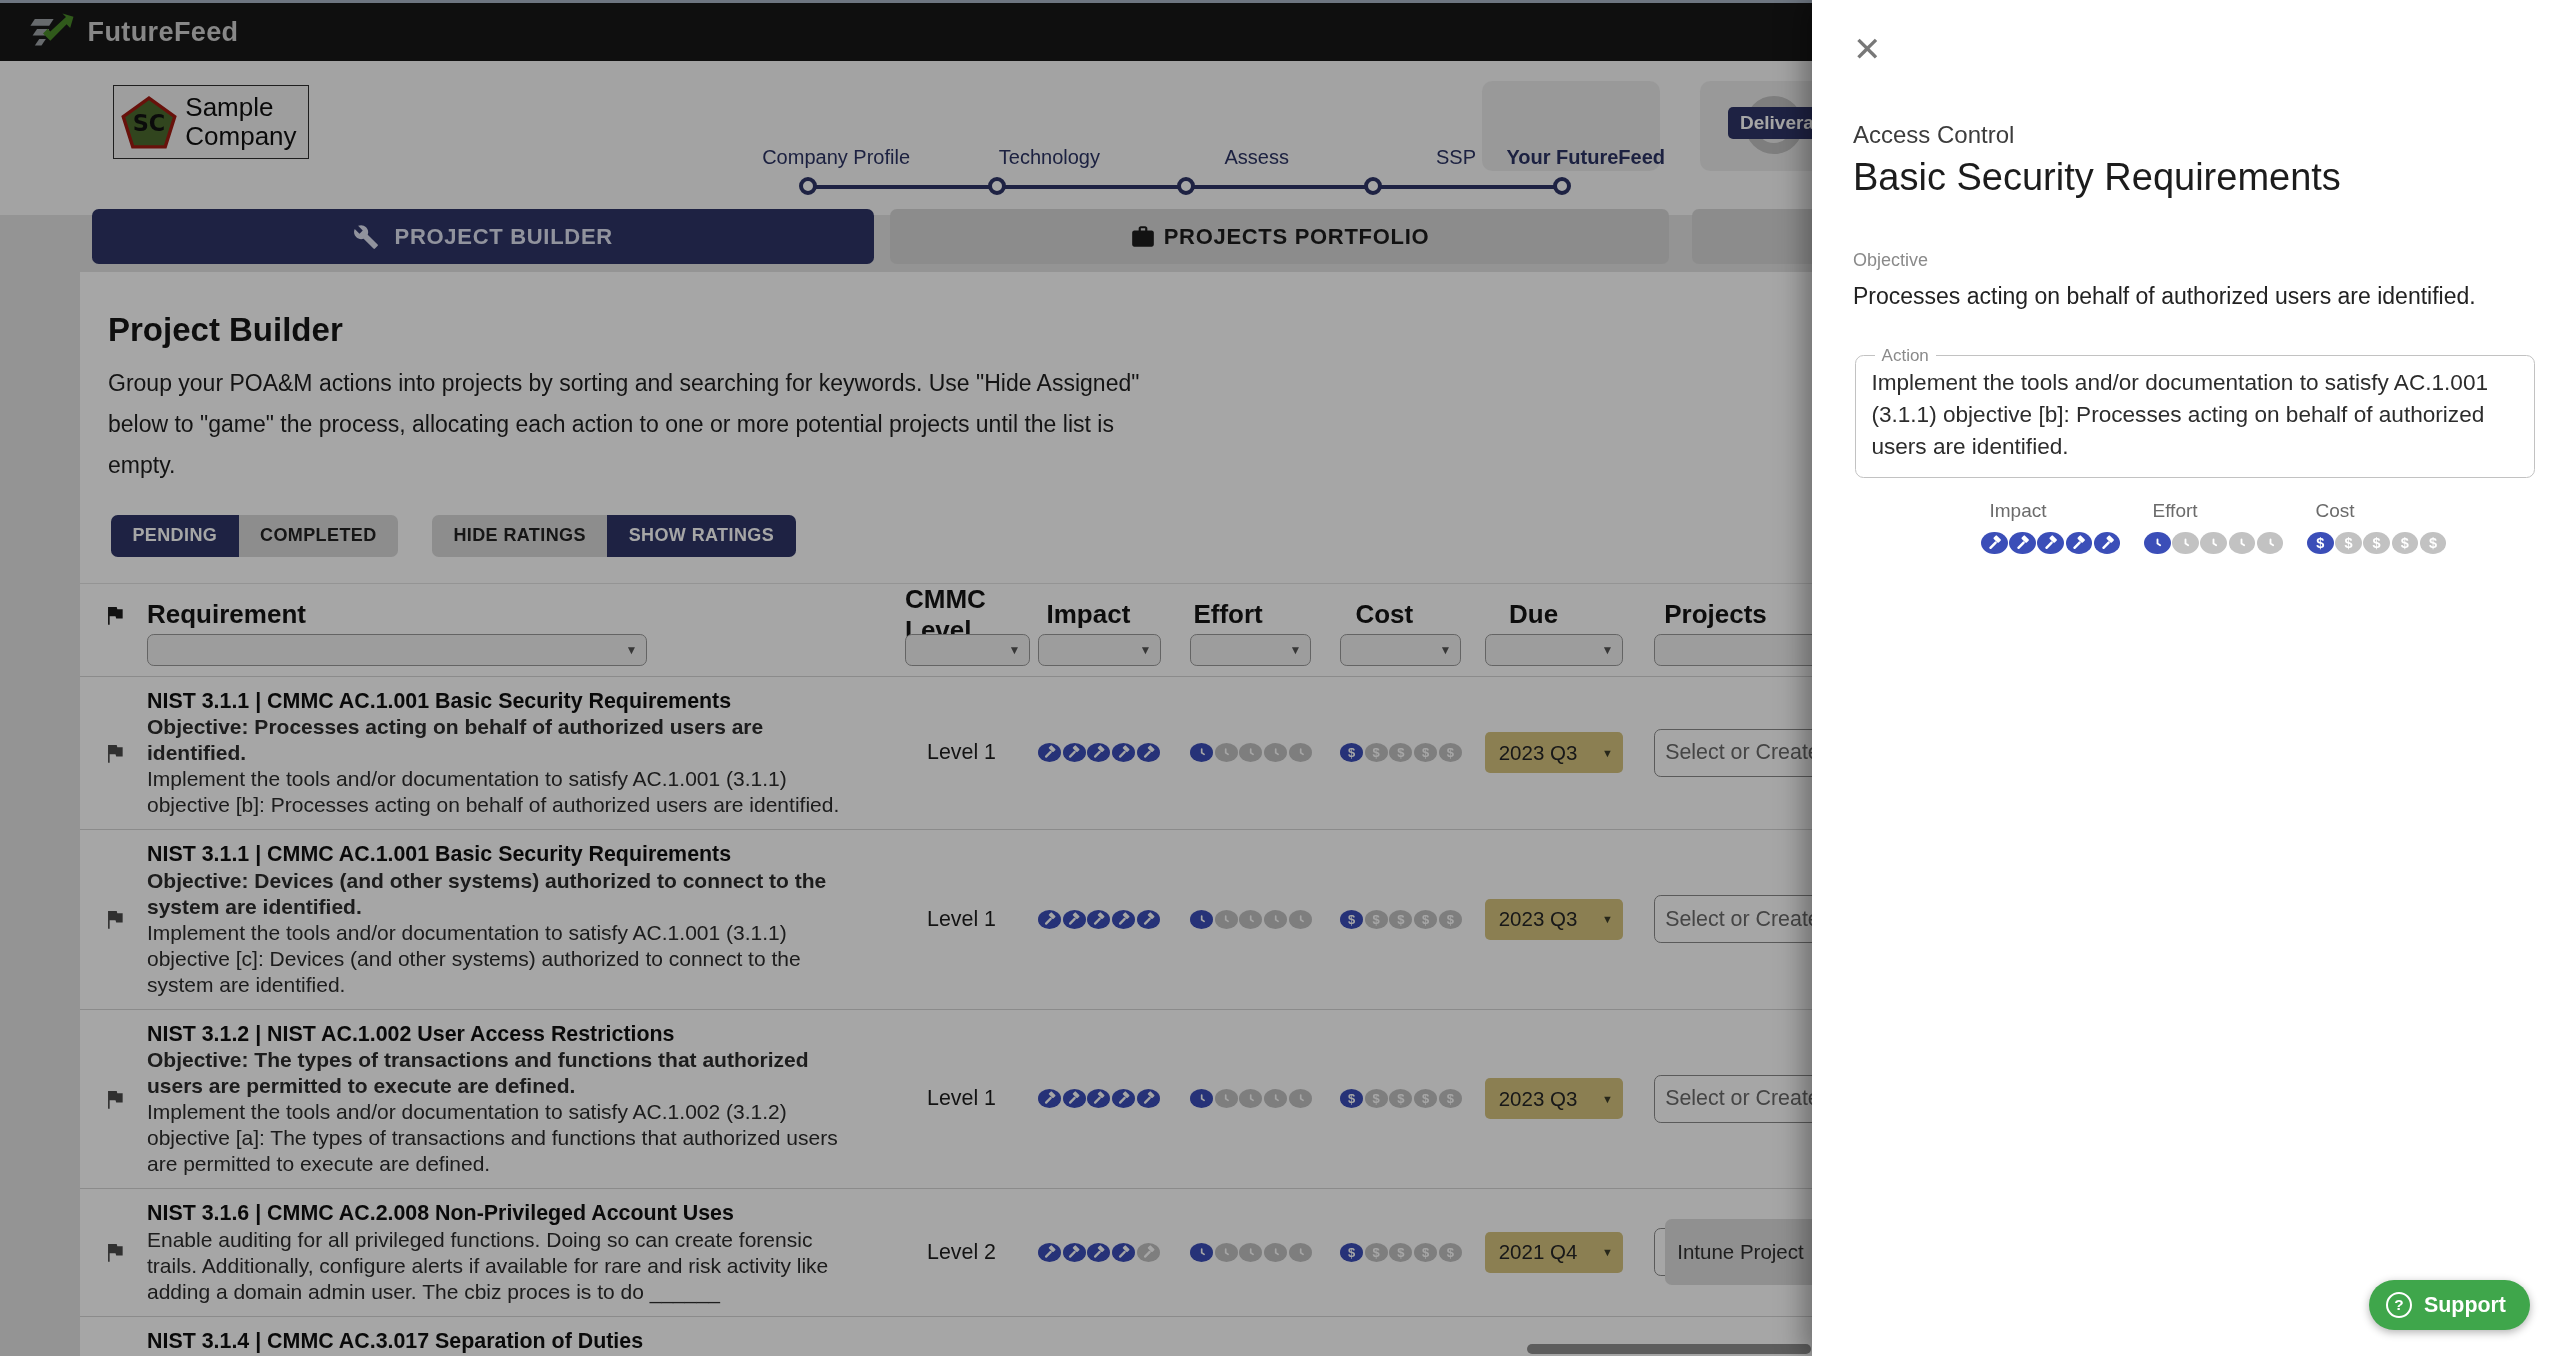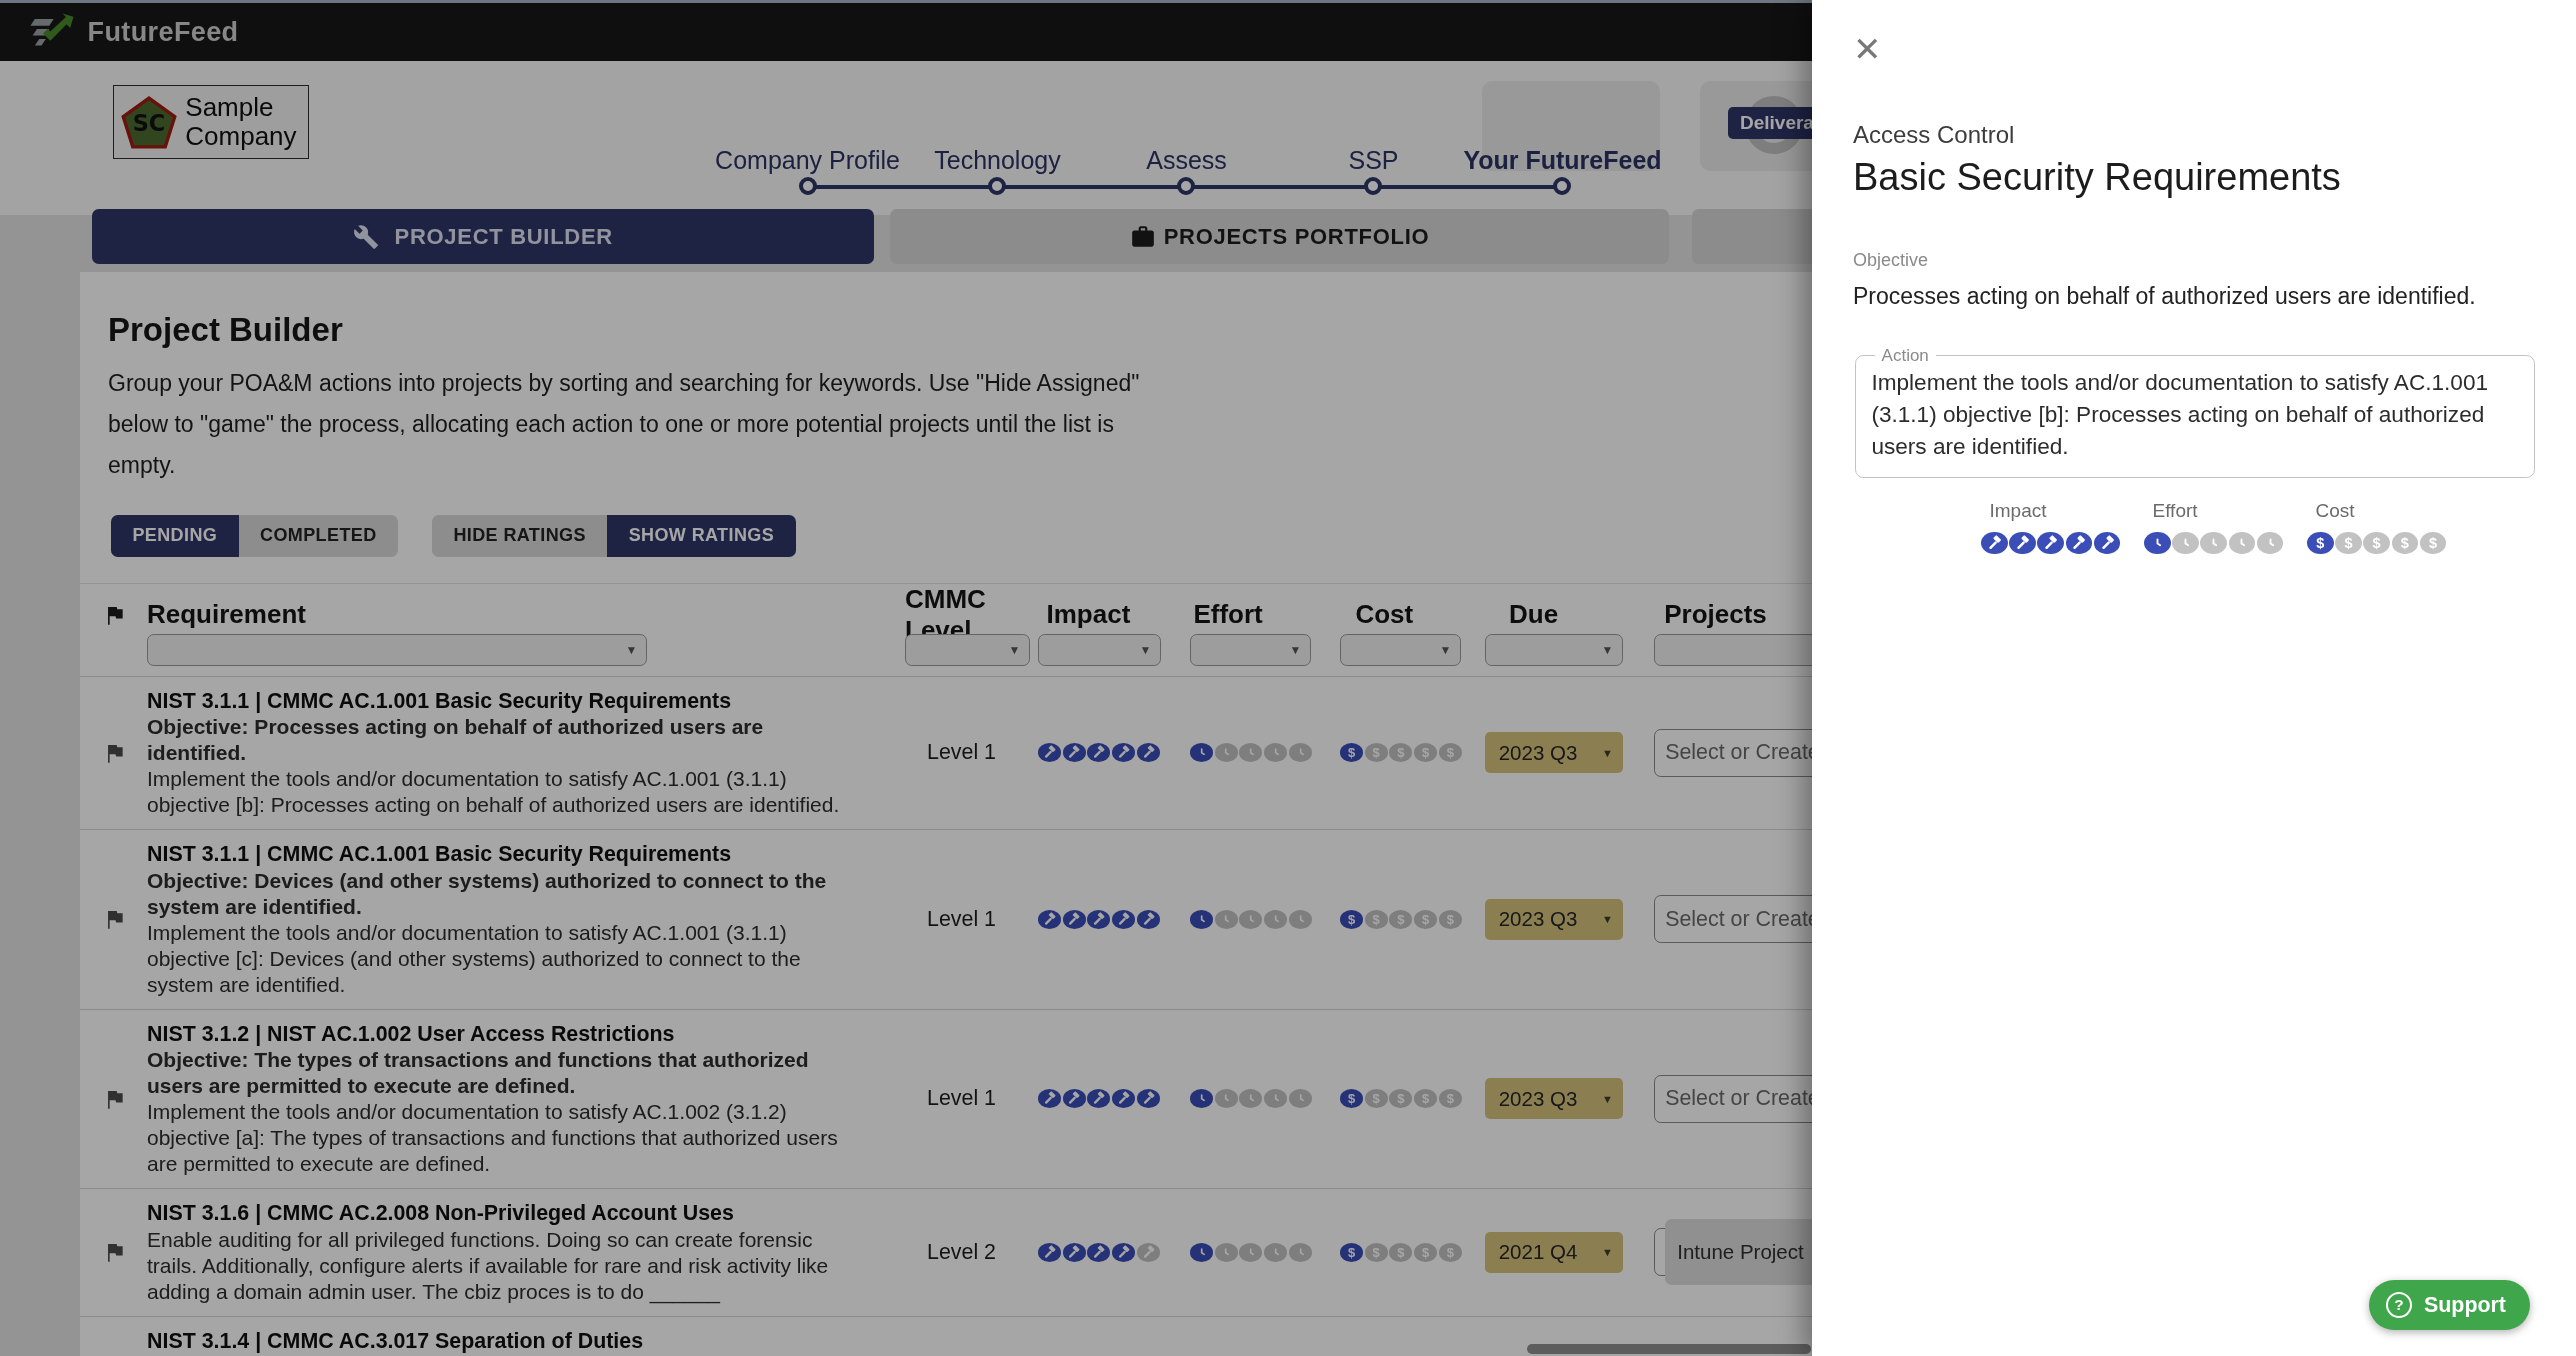--- a/index.html
+++ b/index.html
@@ -14,21 +14,21 @@
     display:flex;align-items:center;padding-left:26px;box-sizing:border-box;z-index:4;}
   .logo-ico{width:53px;height:48px;}
   .brand{color:#cfcfcf;font-size:27px;font-weight:bold;margin-left:8.5px;letter-spacing:0.4px;}
   
   .band{position:absolute;top:61px;left:0;width:100%;height:154px;background:#fafafa;z-index:3;}
   .company-box{position:absolute;left:113px;top:24px;width:196px;height:74px;border:1.7px solid #2f2f2f;
     background:#f3f3f3;display:flex;align-items:center;box-sizing:border-box;padding-left:6.8px;}
   .company-name{font-size:26px;line-height:29px;color:#101010;margin-left:8.5px;}
   .steps-line{position:absolute;top:124px;left:808px;width:754px;height:4.3px;background:#2e3567;border-radius:2.6px;}
   .step-circle{position:absolute;width:10.2px;height:10.2px;border:4.3px solid #2e3567;background:#fff;border-radius:50%;top:116px;}
-  .step-label{position:absolute;top:85px;width:205px;text-align:center;font-size:25px;color:#2c3464;font-weight:500;}
+  .step-label{position:absolute;top:85px;width:205px;text-align:right;font-size:20px;color:#2c3464;font-weight:500;}
   .step-label.bold{font-weight:bold;}
   .step-value{position:absolute;top:143px;width:205px;text-align:center;font-size:20.5px;color:#2c3464;}
   .step-value.small{font-size:14.5px;line-height:18px;top:147px;}
   .yff-chip{position:absolute;left:1482px;top:19.6px;width:178px;height:90px;background:#ececec;border-radius:10.2px;}
   .deliv-card{position:absolute;left:1700px;top:19.6px;width:248px;height:90px;background:#ececec;border-radius:10.2px;}
   .deliv-donut{position:absolute;left:45px;top:15.4px;width:36px;height:36px;border:11px solid #c2c2c2;border-radius:50%;}
   .deliv-pill{position:absolute;left:28px;top:26.5px;width:231px;height:32px;background:#2e3567;border-radius:5.1px;
     color:#fff;font-size:19px;font-weight:bold;line-height:32px;padding-left:12px;box-sizing:border-box;z-index:2;}
   
   .tabs{position:absolute;top:209px;left:0;width:100%;height:55px;z-index:3;}

